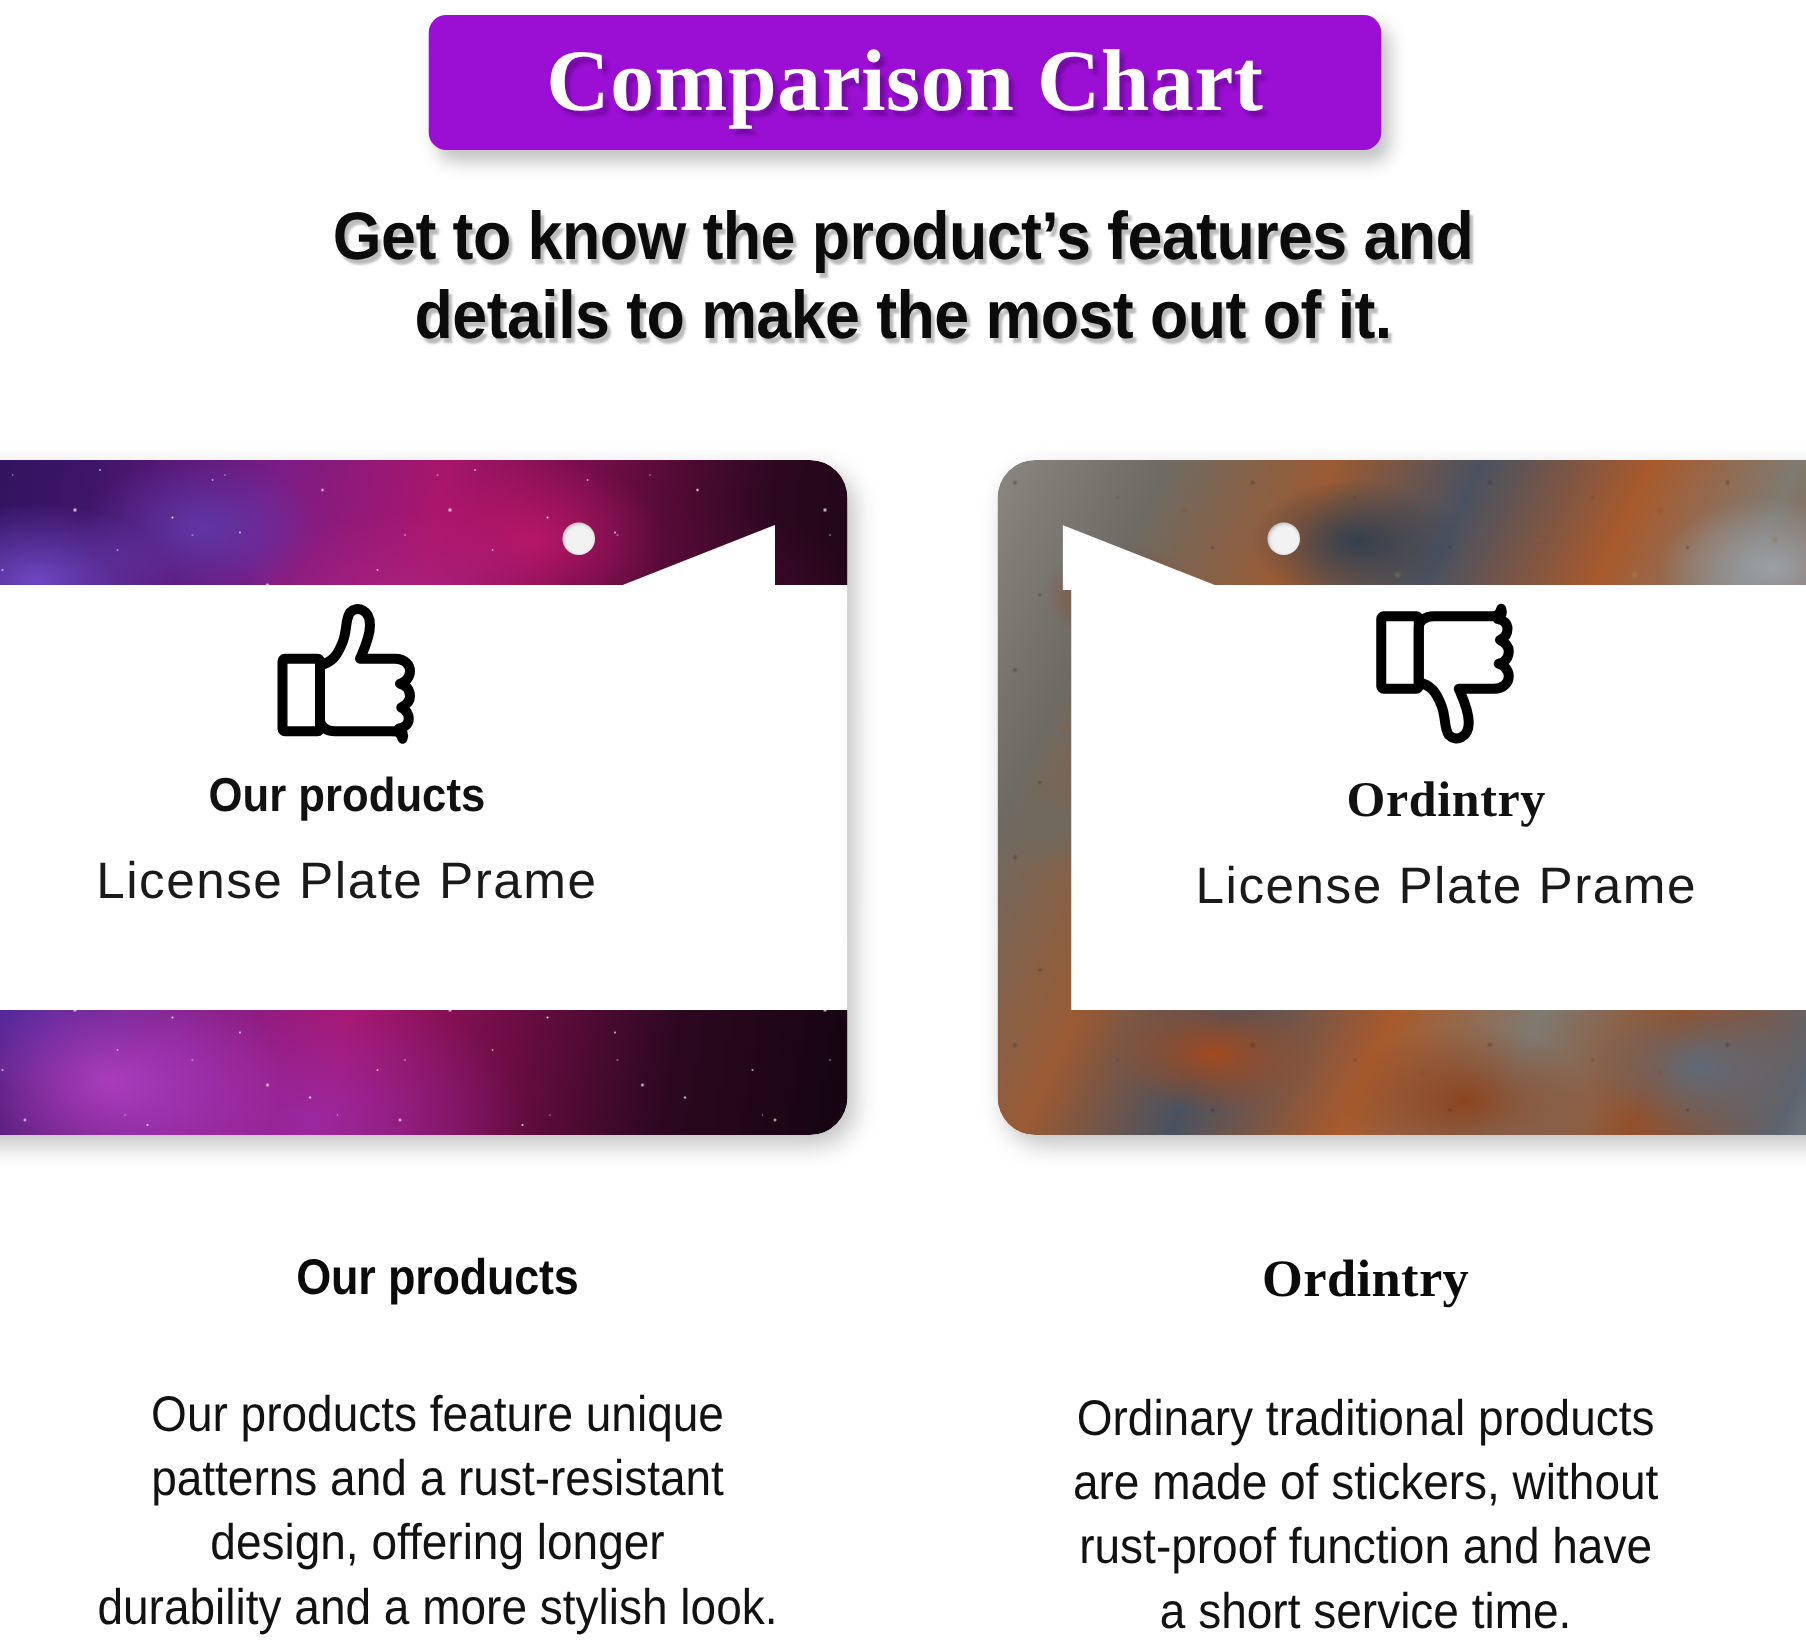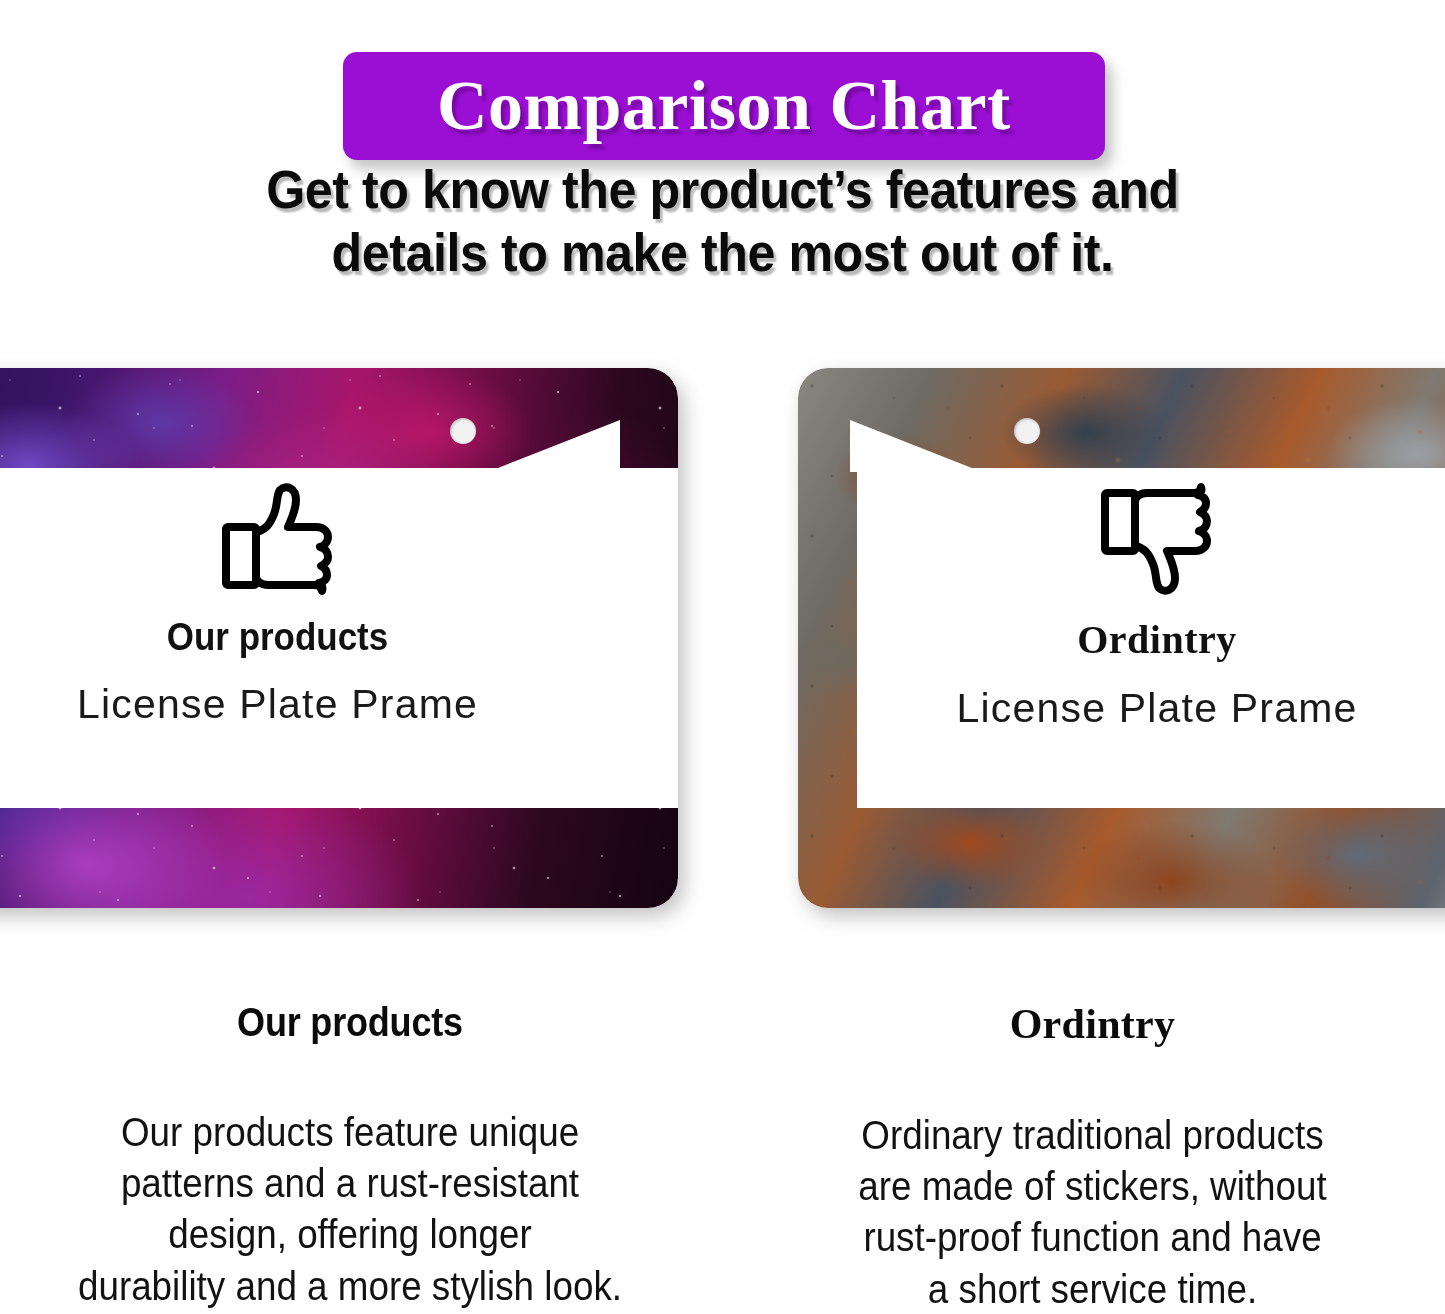--- a/index.html
+++ b/index.html
@@ -1,21 +1,21 @@
 <!DOCTYPE html>
 <html><head>
 <meta charset="utf-8">
 <style>
   * { margin:0; padding:0; box-sizing:border-box; }
   html,body { width:1445px; height:1314px; background:#ffffff; overflow:hidden; }
   body { font-family:"Liberation Sans", sans-serif; position:relative; }
 
   
   #banner-wrap {
-    position:absolute; left:343px; top:12px; width:762px; height:108px;margin-top:40px;
+    position:absolute; left:343px; top:12px; width:762px; height:108px;
   }
   #title-banner {
     width:100%; height:100%;
     background:#9B0FD4;
     border-radius:14px;
     box-shadow: 7px 9px 14px rgba(120,120,120,0.45);
     display:flex; align-items:center; justify-content:center;
   }
   #title-text {
     font-family:"Liberation Serif", serif;

